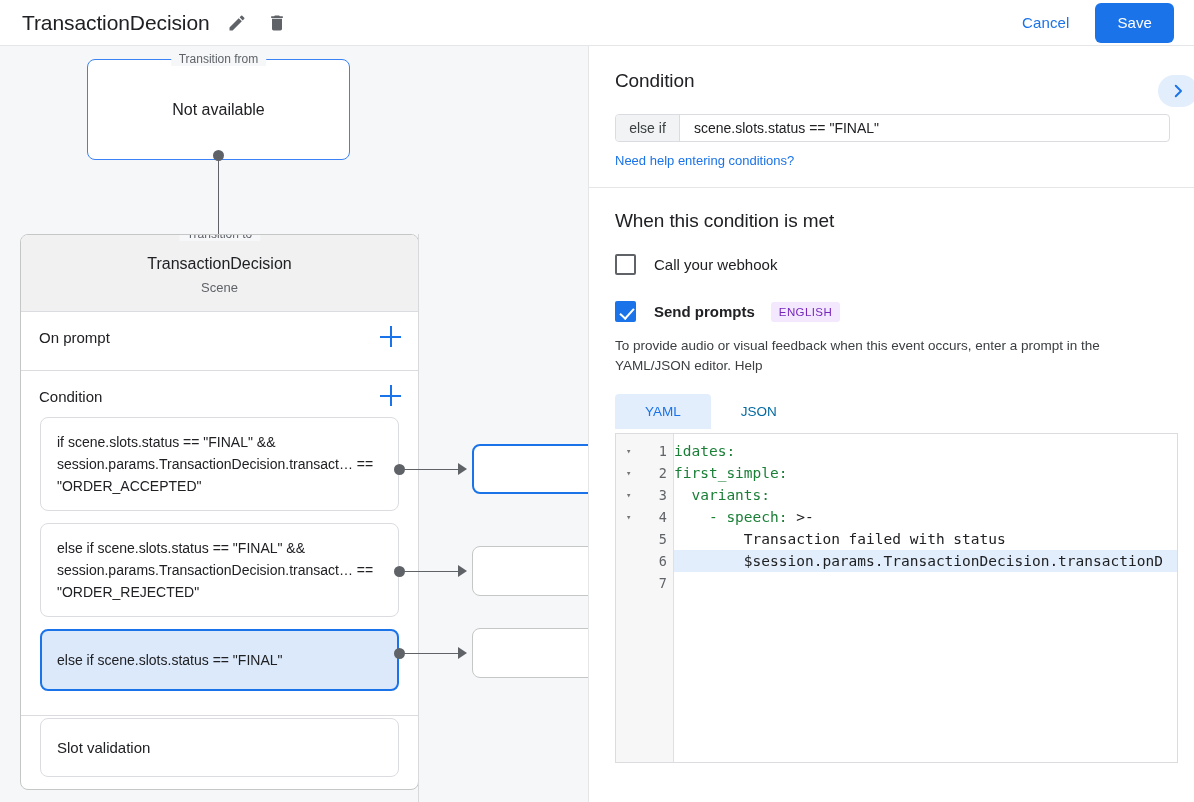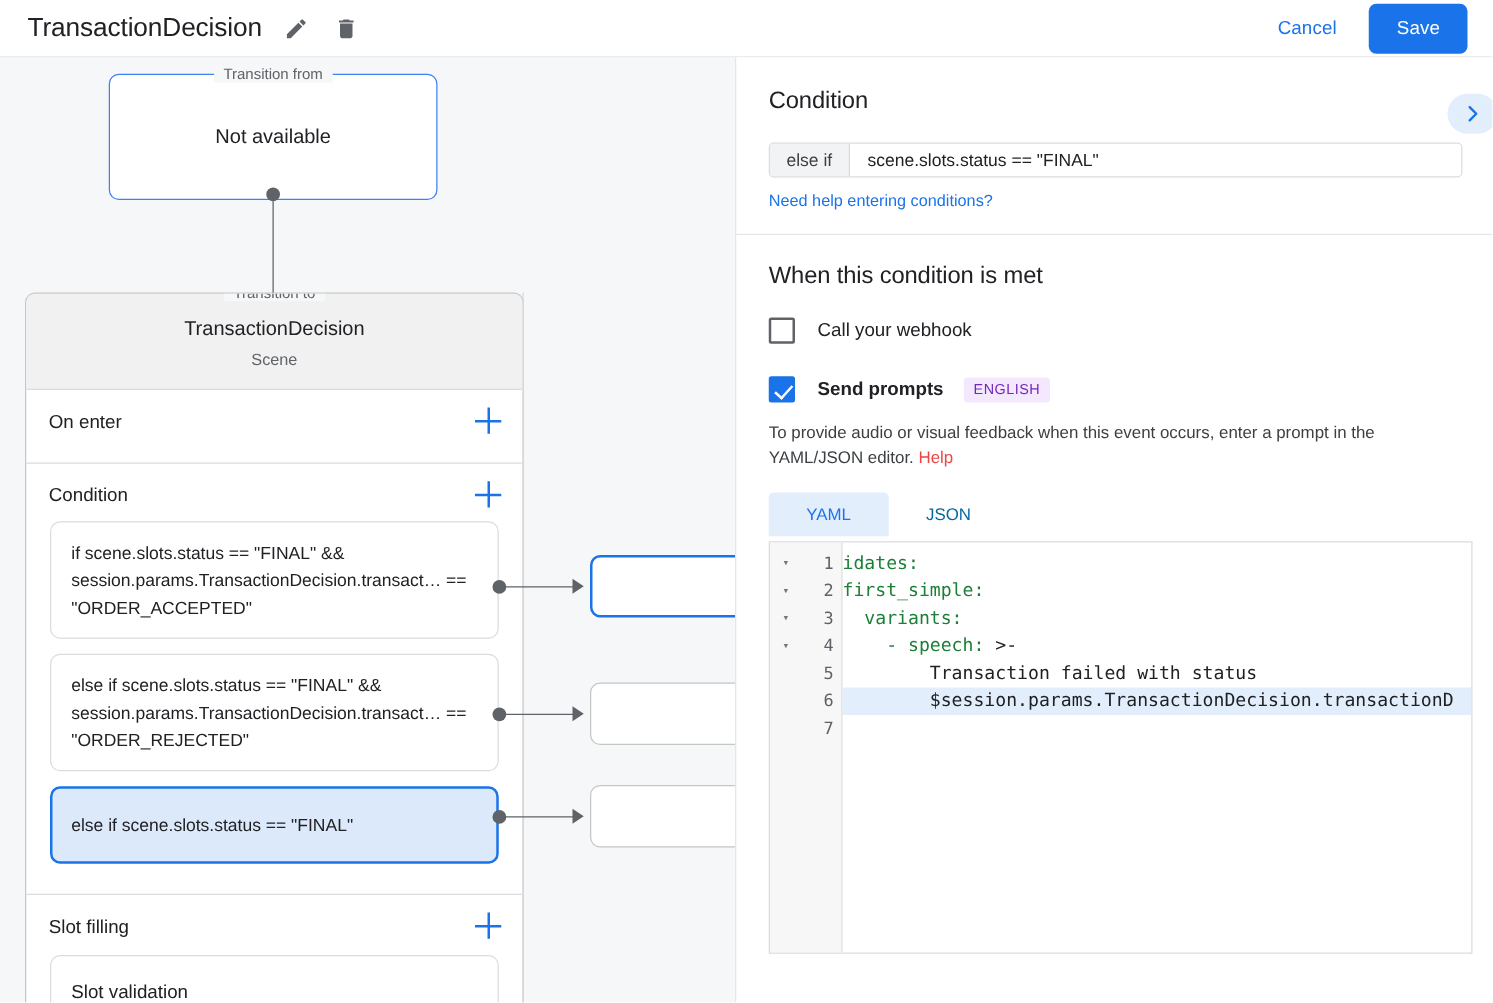--- a/index.html
+++ b/index.html
@@ -200,21 +200,21 @@
   .check-label { font-size: 15px; color: #202124; margin-left: 18px; }
   .check-label.bold { font-weight: bold; }
   .lang-badge {
     margin-left: 16px; background: #f3e8fd; color: #7627bb; font-size: 11.5px;
     padding: 4px 8px; border-radius: 3px; letter-spacing: 0.4px;
   }
   .desc {
     padding: 0 26px; margin-top: 14px; font-size: 13.5px; color: #3c4043;
     line-height: 20px; max-width: 580px;
   }
-  .desc a { color: #ef4444; text-decoration: none; }
+  .desc a { color: #404040; text-decoration: none; }
 
   .tabs { display: flex; margin: 18px 16px 0 26px; }
   .tab {
     padding: 10px 30px; font-size: 13.5px; color: #0369a1; cursor: pointer;
     border-radius: 4px 4px 0 0;
   }
   .tab.active { background: #e3eefc; color: #1a73e8; }
 
   .editor {
     margin: 4px 16px 0 26px; border: 1px solid #dadce0; border-top: 1px solid #dadce0;
@@ -276,40 +276,36 @@
 
       <div class="scene-card">
         <div class="legend">Transition to</div>
         <div class="scene-head">
           <div class="t">TransactionDecision</div>
           <div class="s">Scene</div>
         </div>
 
         <div class="section">
           <div class="section-head">
-            <div class="section-title">On enter</div>
+            <div class="section-title">On prompt</div>
             <button class="plus-btn"></button>
           </div>
         </div>
 
         <div class="section">
           <div class="section-head">
             <div class="section-title">Condition</div>
             <button class="plus-btn"></button>
           </div>
           <div class="cond-item">if scene.slots.status == "FINAL" &amp;&amp; session.params.TransactionDecision.transact… == "ORDER_ACCEPTED"</div>
           <div class="cond-item">else if scene.slots.status == "FINAL" &amp;&amp; session.params.TransactionDecision.transact… == "ORDER_REJECTED"</div>
           <div class="cond-item selected one-line">else if scene.slots.status == "FINAL"</div>
         </div>
 
         <div class="section">
-          <div class="section-head">
-            <div class="section-title">Slot filling</div>
-            <button class="plus-btn"></button>
-          </div>
           <div class="slot-item">Slot validation</div>
         </div>
       </div>
 
       <div class="vrule" style="left:418px; top:188px; height:712px;"></div>
 
       <div class="edge-dot" style="left:394px; top:418px;"></div>
       <div class="edge-line" style="left:404px; top:423px; width:56px;"></div>
       <div class="edge-arrow" style="left:458px; top:417px;"></div>
       <div class="rnode active" style="left:472px; top:398px;"></div>

